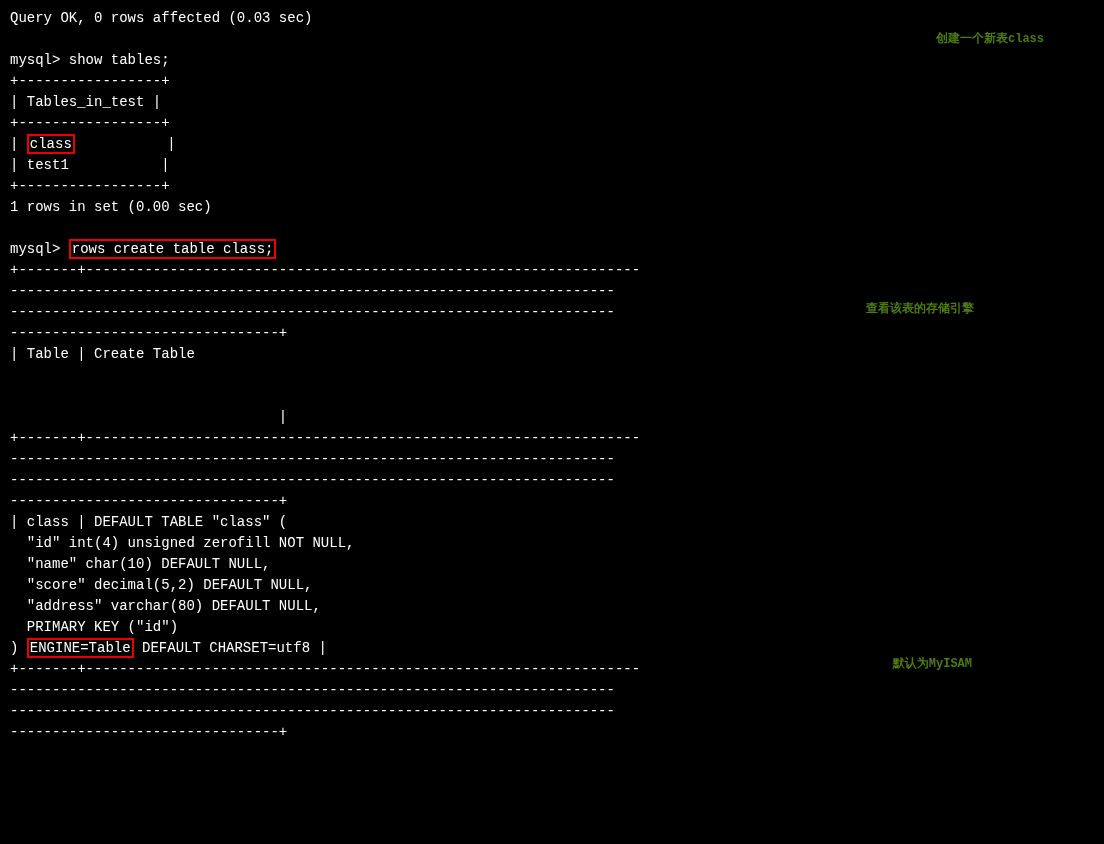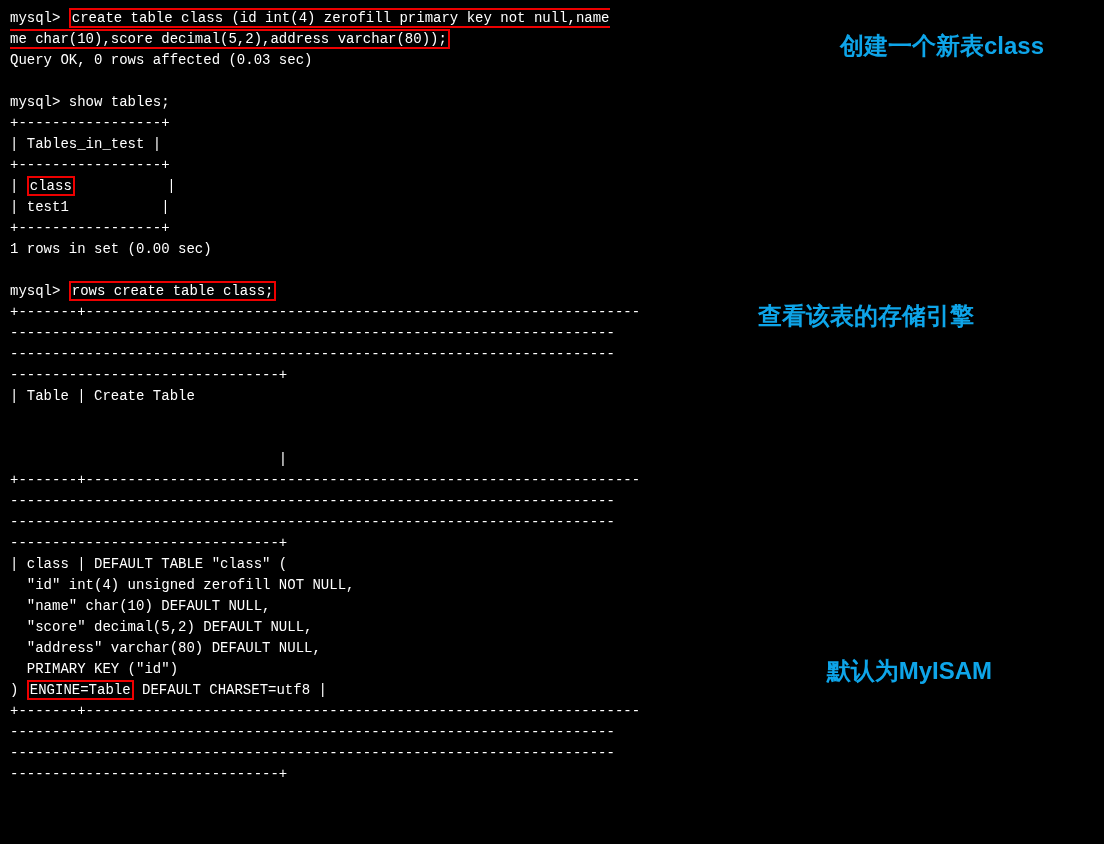--- a/index.html
+++ b/index.html
@@ -22,53 +22,49 @@
       line-height: 1.5;
       color: #fff;
     }
     .red-box {
       border: 2px solid #e00;
       display: inline;
       padding: 0 1px;
     }
     .annotation {
       position: absolute;
-      color: #0ea5e9;
-      font-family: Liberation Sans, sans-serif;
-      font-size: 24px;
+      color: #4d7c0f;
+      font-family: Liberation Mono, monospace;
+      font-size: 12px;
       font-weight: bold;
     }
     .annotation-1 {
       top: 30px;
       right: 60px;
     }
     .annotation-2 {
       top: 300px;
       right: 130px;
     }
     .annotation-3 {
       top: 655px;
-      right: 112px;
+      right: 132px;
     }
   </style>
 </head>
 <body>
 
 <div class="terminal">
 
   <div class="annotation annotation-1">创建一个新表class</div>
 
   <div class="annotation annotation-2">查看该表的存储引擎</div>
 
   <div class="annotation annotation-3">默认为MyISAM</div>
 
-  <div>
-    <span class="line">mysql&gt; </span><span class="line red-box">create table class (id int(4) zerofill primary key not null,name
-me char(10),score decimal(5,2),address varchar(80));</span>
-  </div>
 
   <div class="line">Query OK, 0 rows affected (0.03 sec)</div>
 
   <div class="line">&nbsp;</div>
 
   <div class="line">mysql&gt; show tables;</div>
   <div class="line">+-----------------+</div>
   <div class="line">| Tables_in_test |</div>
   <div class="line">+-----------------+</div>
 

